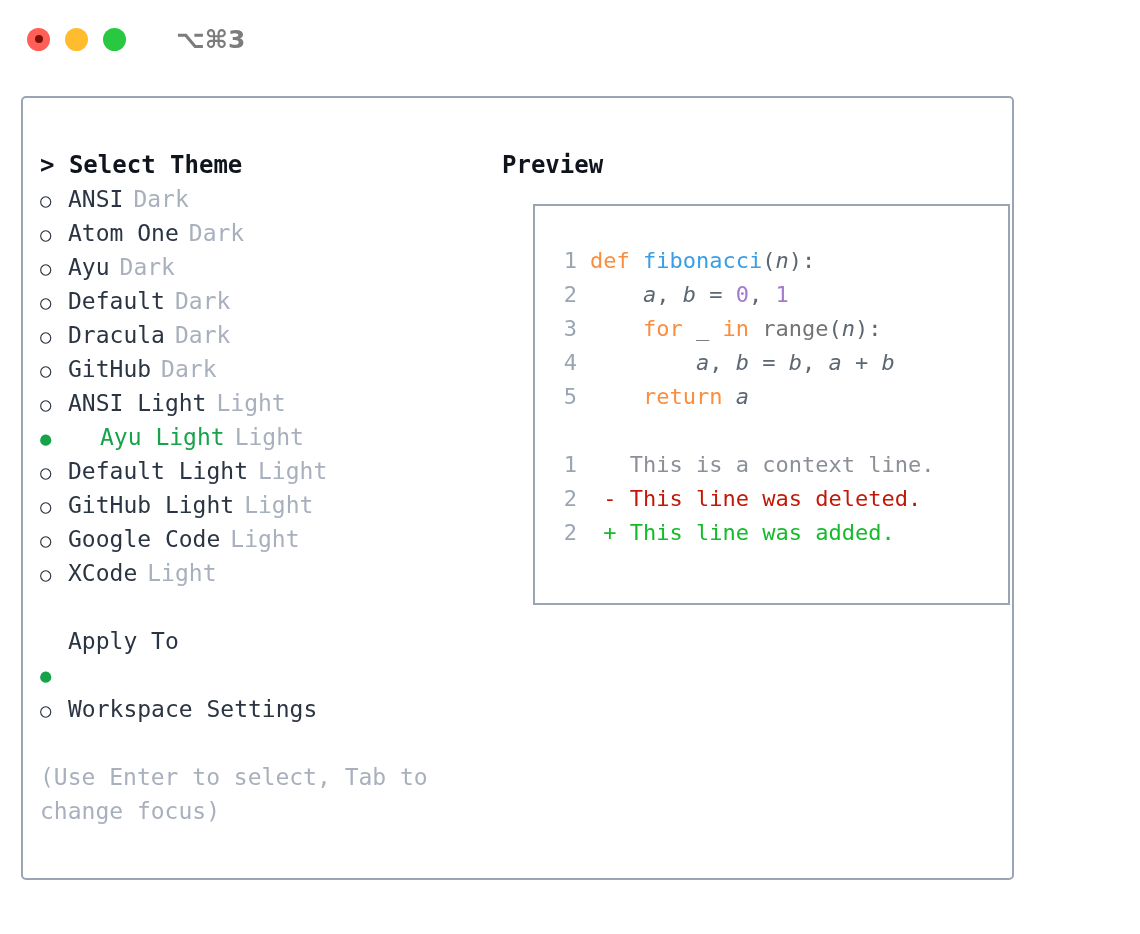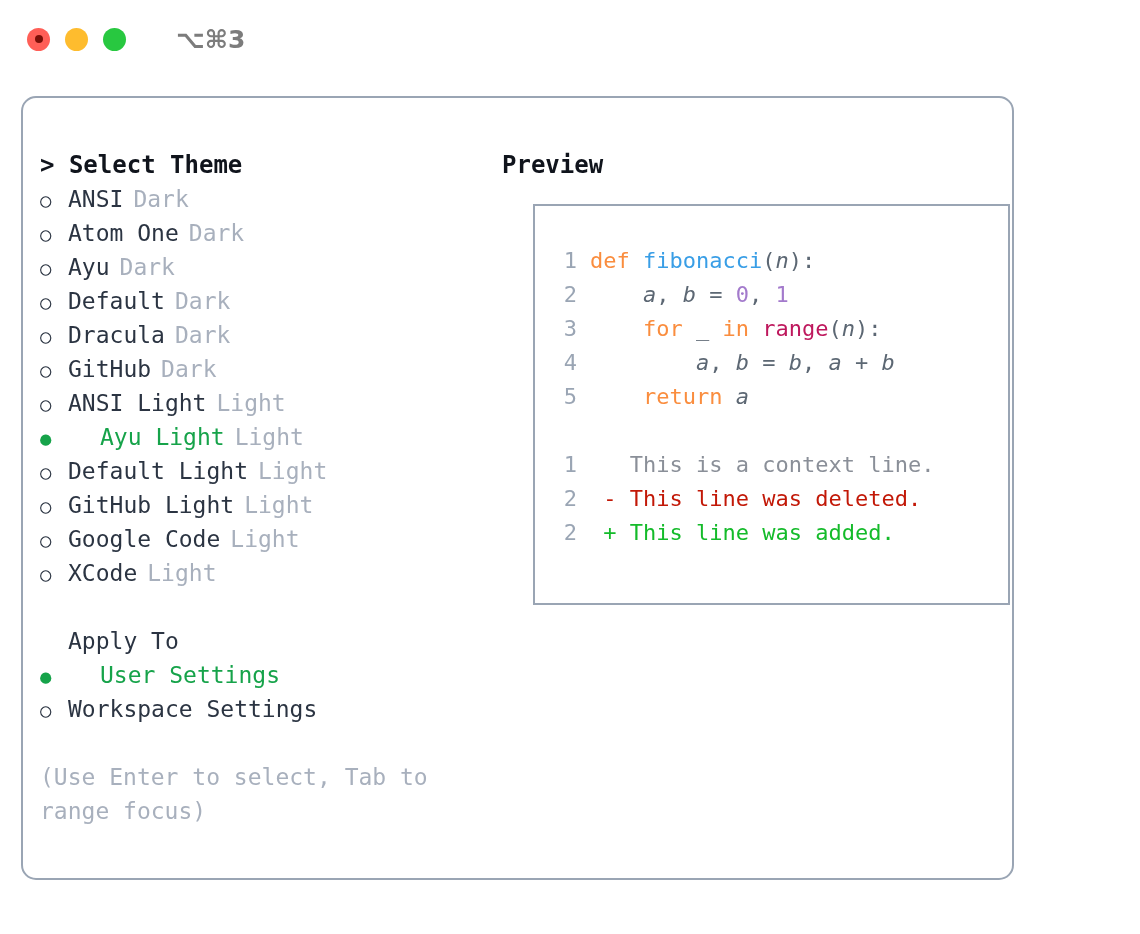--- a/index.html
+++ b/index.html
@@ -72,21 +72,21 @@
   }
 
   
   .panel {
     position: absolute;
     left: 21px;
     top: 96px;
     width: 993px;
     height: 784px;
     border: 2px solid #9aa5b4;
-    border-radius: 15px;
+    border-radius: 5px;
     box-sizing: border-box;
     background: #ffffff;
   }
 
   
   .col-left {
     position: absolute;
     left: 17px;
     top: 50px;
     width: 450px;
@@ -177,21 +177,21 @@
     flex: 0 0 28px;
     text-align: right;
     color: #9aa5b4;
     padding-right: 13px;
   }
   .ctext { white-space: pre; }
 
   
   .kw   { color: #fa8d3e; }
   .fn   { color: #399ee6; }
-  .bi   { color: #be185d; }
+  .bi   { color: #737373; }
   .num  { color: #a37acc; }
   .id   { color: #5c6773; font-style: italic; }
   .pn   { color: #5c6773; }
   .op   { color: #5c6773; }
 
   .blank { height: 34px; }
 
   .d-ctx { color: #8a8f98; text-align: right; }
   .d-del { color: #c21807; }
   .d-add { color: #14bb2a; }
@@ -229,25 +229,25 @@
           <div class="row"><span class="marker">○</span><span class="label">GitHub Light</span><span class="badge">Light</span></div>
           <div class="row"><span class="marker">○</span><span class="label">Google Code</span><span class="badge">Light</span></div>
           <div class="row"><span class="marker">○</span><span class="label">XCode</span><span class="badge">Light</span></div>
         </div>
 
       <div class="gap-block"></div>
 
       <div class="subheading">Apply To</div>
 
       <div class="list" id="apply-list">
-          <div class="row selected"><span class="marker">●</span><span class="label">User Settings</span></div>
+          <div class="row selected"><span class="marker">●</span></div>
           <div class="row"><span class="marker">○</span><span class="label">Workspace Settings</span></div>
         </div>
 
-      <div class="hint">(Use Enter to select, Tab to range focus)</div>
+      <div class="hint">(Use Enter to select, Tab to change focus)</div>
     </div>
 
     <div class="col-right">
 
       <div class="heading">Preview</div>
 
       <div class="preview-box">
         <div class="code" id="code-block">
             <div class="cline"><span class="lno">1</span><span class="ctext"><span class="kw">def</span><span class="pn"> </span><span class="fn">fibonacci</span><span class="pn">(</span><span class="id">n</span><span class="pn">):</span></span></div>
             <div class="cline"><span class="lno">2</span><span class="ctext"><span class="pn">    </span><span class="id">a</span><span class="pn">, </span><span class="id">b</span><span class="op"> = </span><span class="num">0</span><span class="pn">, </span><span class="num">1</span></span></div>

